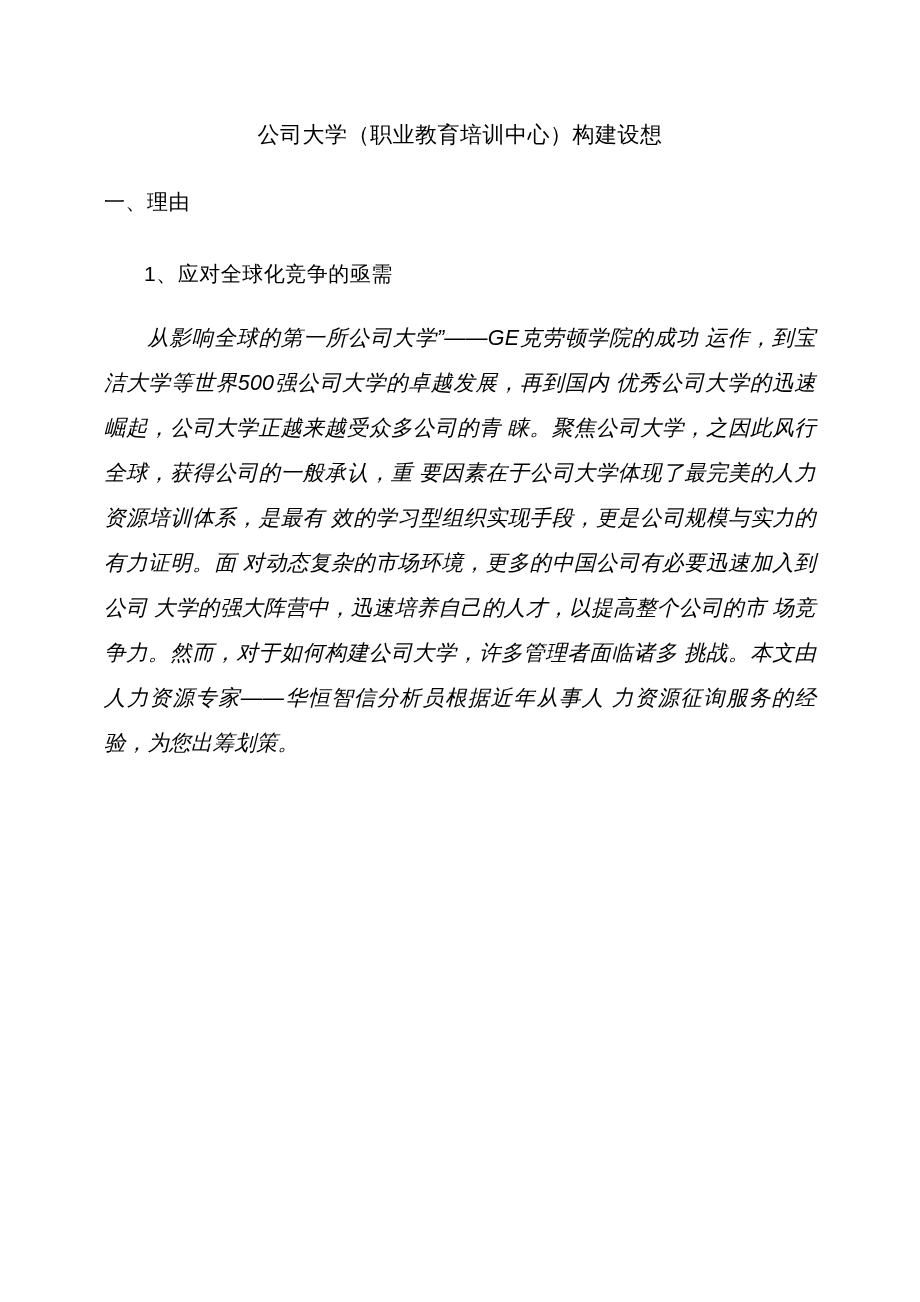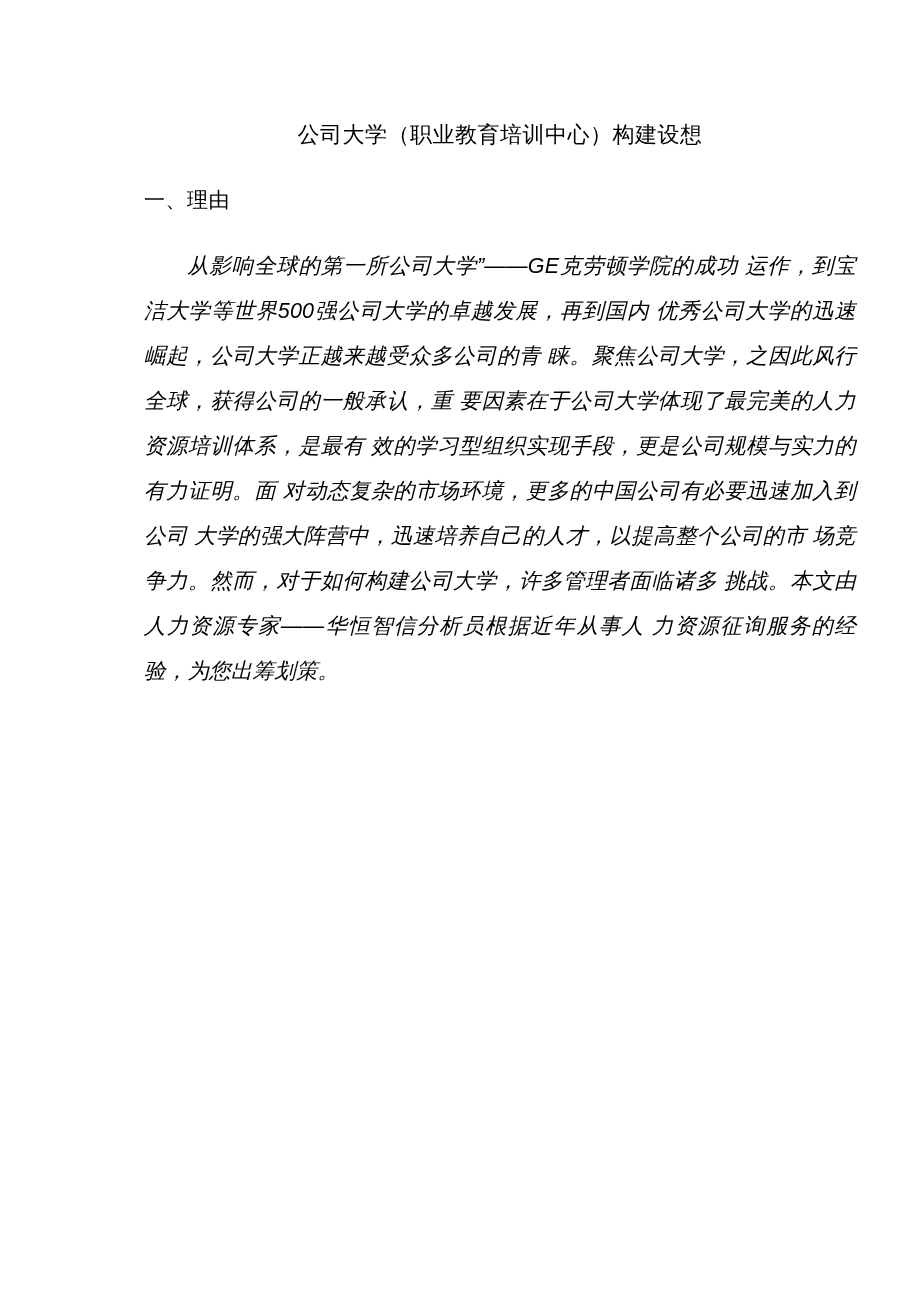--- a/index.html
+++ b/index.html
@@ -14,40 +14,39 @@
     color: #000000;
     overflow: hidden;
   }
   .page {
     position: relative;
     width: 736px;
     height: 1302px;
     box-sizing: border-box;
     padding: 0;
     background: #ffffff;
-    margin-left: 40px;
   }
   .doc-body {
     position: absolute;
     left: 104px;
     top: 104px;
     width: 712px;
   }
   .doc-title {
     font-family: "Liberation Sans", "DejaVu Sans", sans-serif;
     font-size: 22px;
     line-height: 34px;
     text-align: center;
     margin: 0 0 0 0;
     padding: 14px 0 0 0;
     letter-spacing: 0.5px;
     font-weight: normal;
   }
   .heading-1 {
-    font-family: Liberation Mono, monospace;
+    font-family: Liberation Sans, sans-serif;
     font-size: 21px;
     line-height: 32px;
     margin: 34px 0 0 0;
     font-weight: normal;
     letter-spacing: 0.5px;
   }
   .heading-2 {
     font-family: "Liberation Sans", "DejaVu Sans", sans-serif;
     font-size: 21px;
     line-height: 32px;
@@ -73,18 +72,19 @@
 </head>
 <body>
 
 <div class="page">
   <div class="doc-body">
 
     <h1 class="doc-title">公司大学（职业教育培训中心）构建设想</h1>
 
     <h2 class="heading-1">一、理由</h2>
 
+    <h3 class="heading-2">1、应对全球化竞争的亟需</h3>
 
 
     <p class="para second">从影响全球的第一所公司大学”——GE克劳顿学院的成功 运作，到宝洁大学等世界500强公司大学的卓越发展，再到国内 优秀公司大学的迅速崛起，公司大学正越来越受众多公司的青 睐。聚焦公司大学，之因此风行全球，获得公司的一般承认，重 要因素在于公司大学体现了最完美的人力资源培训体系，是最有 效的学习型组织实现手段，更是公司规模与实力的有力证明。面 对动态复杂的市场环境，更多的中国公司有必要迅速加入到公司 大学的强大阵营中，迅速培养自己的人才，以提高整个公司的市 场竞争力。然而，对于如何构建公司大学，许多管理者面临诸多 挑战。本文由人力资源专家——华恒智信分析员根据近年从事人 力资源征询服务的经验，为您出筹划策。</p>
 
   </div>
 </div>
 
 </body></html>

